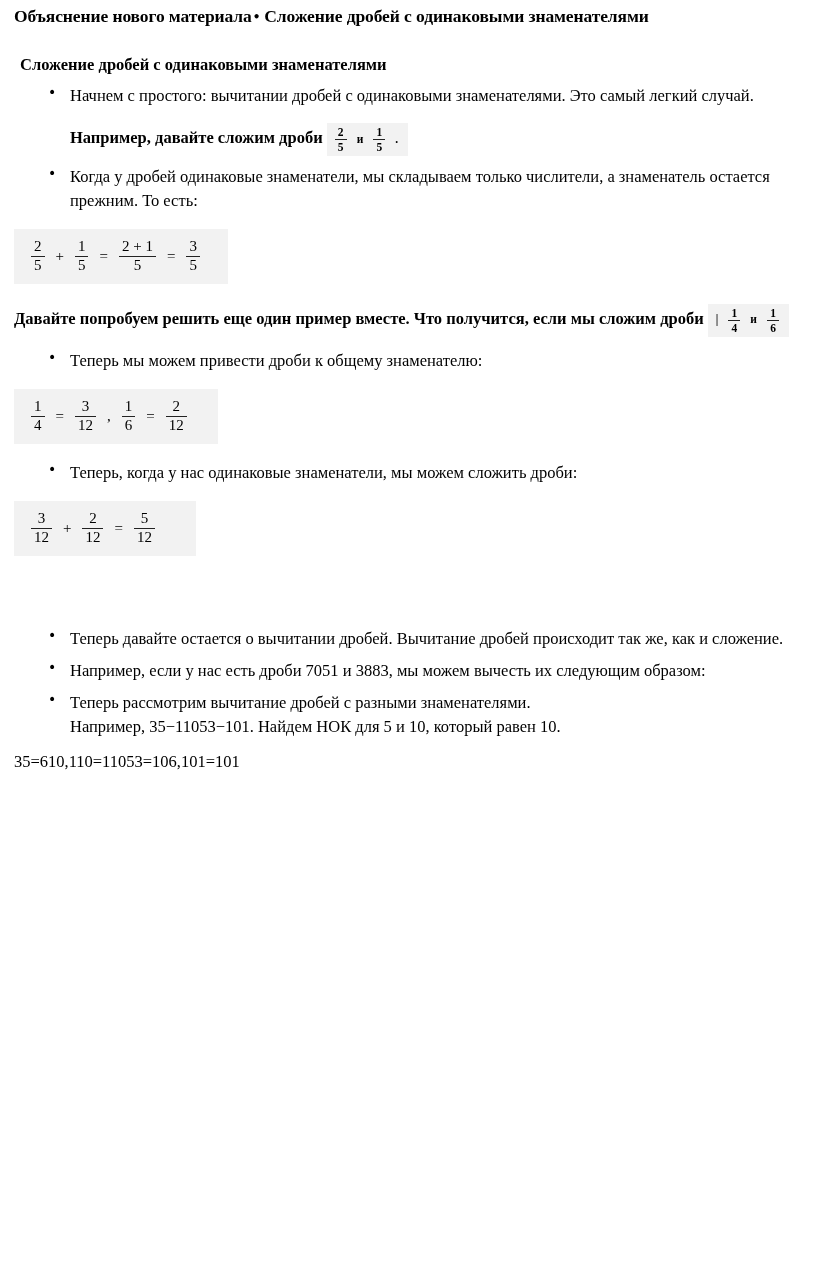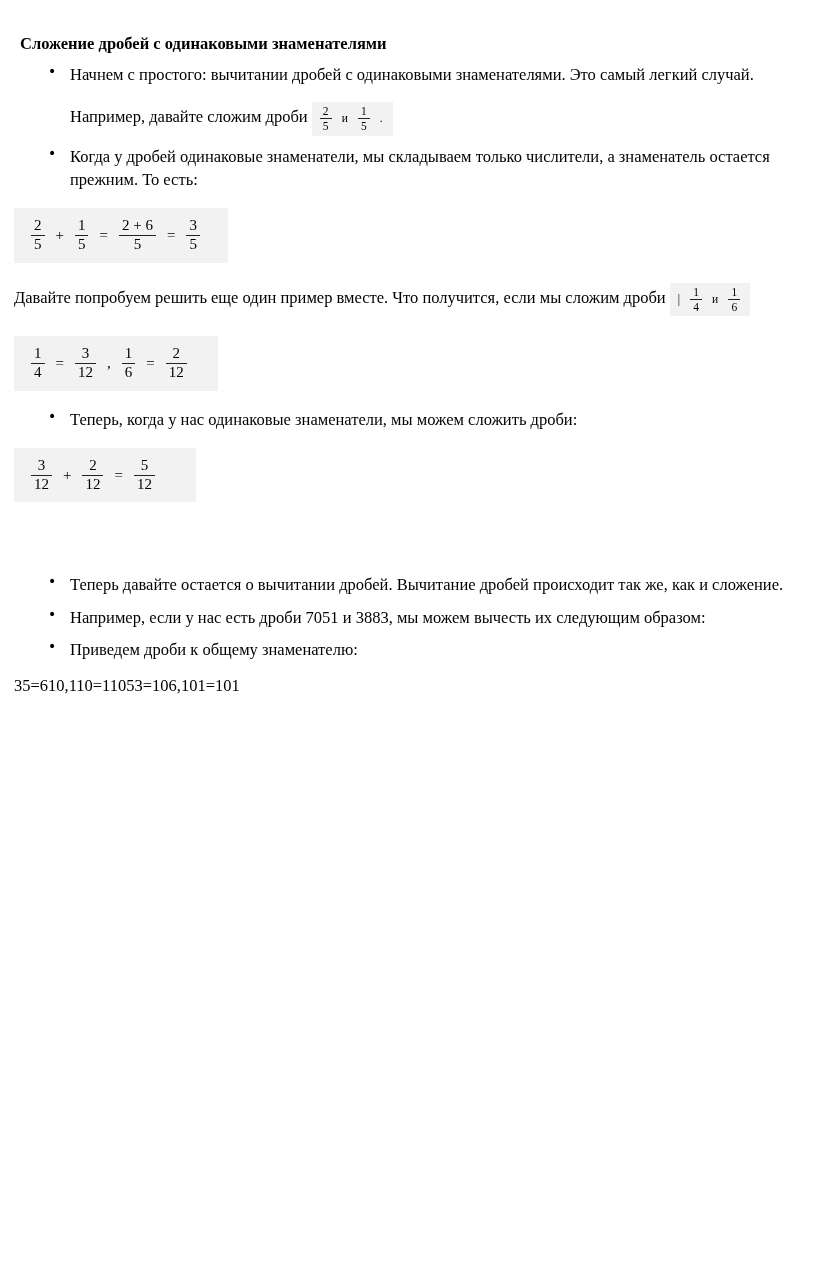--- a/index.html
+++ b/index.html
@@ -61,20 +61,21 @@
     position: absolute;
     left: -22px;
     top: -1px;
     font-family: "DejaVu Sans", sans-serif;
     font-size: 14px;
   }
   p.para {
     font-size: 16.5px;
     line-height: 1.42;
     margin: 12px 0;
+    font-weight: bold;
   }
   p.indent {
     margin-left: 56px;
     margin-top: 16px;
     margin-bottom: 6px;
   }
   .formula-block {
     background: #f2f2f2;
     display: inline-block;
     padding: 10px 18px 10px 14px;
@@ -123,20 +124,23 @@
     margin: 12px 0;
   }
   .spacer-lg { height: 54px; }
   .inline-text { font-size: 16.5px; }
 </style>
 </head>
 <body>
 
 <div class="page">
 
+  <div class="doc-title">
+    <span>Объяснение нового материала</span><span class="bullet-sep">•</span><span>Сложение дробей с одинаковыми знаменателями</span>
+  </div>
 
   <h2 class="section">Сложение дробей с одинаковыми знаменателями</h2>
 
   <ul class="bullets">
     <li>
       <span>Начнем с простого: вычитании дробей с одинаковыми знаменателями. Это самый легкий случай.</span>
     </li>
   </ul>
 
   <p class="para indent">
@@ -166,21 +170,21 @@
       <span class="num">2</span>
       <span class="den">5</span>
     </span>
     <span class="op">+</span>
     <span class="frac">
       <span class="num">1</span>
       <span class="den">5</span>
     </span>
     <span class="op">=</span>
     <span class="frac">
-      <span class="num">2 + 6</span>
+      <span class="num">2 + 1</span>
       <span class="den">5</span>
     </span>
     <span class="op">=</span>
     <span class="frac">
       <span class="num">3</span>
       <span class="den">5</span>
     </span>
   </div>
 
   <p class="para">
@@ -193,20 +197,25 @@
       </span>
       <span class="op">и</span>
       <span class="frac">
         <span class="num">1</span>
         <span class="den">6</span>
       </span>
     </span>
   </p>
 
 
+  <ul class="bullets">
+    <li>
+      <span>Теперь мы можем привести дроби к общему знаменателю:</span>
+    </li>
+  </ul>
 
   <div class="formula-block fb-wide">
     <span class="frac">
       <span class="num">1</span>
       <span class="den">4</span>
     </span>
     <span class="op">=</span>
     <span class="frac">
       <span class="num">3</span>
       <span class="den">12</span>
@@ -254,19 +263,20 @@
       <span>Теперь давайте остается о вычитании дробей. Вычитание дробей происходит так же, как и сложение.</span>
     </li>
     <li>
       <span>Например, если у нас есть дроби 7051 и 3883, мы можем вычесть их следующим образом:</span>
     </li>
   </ul>
 
 
   <ul class="bullets">
     <li>
-      <span>Приведем дроби к общему знаменателю:</span>
+      <span>Теперь рассмотрим вычитание дробей с разными знаменателями.</span><br>
+      <span>Например, 35−11053−101. Найдем НОК для 5 и 10, который равен 10.</span>
     </li>
   </ul>
 
   <p class="plain-line">35=610,110=11053=106,101=101</p>
 
 </div>
 
 </body></html>

